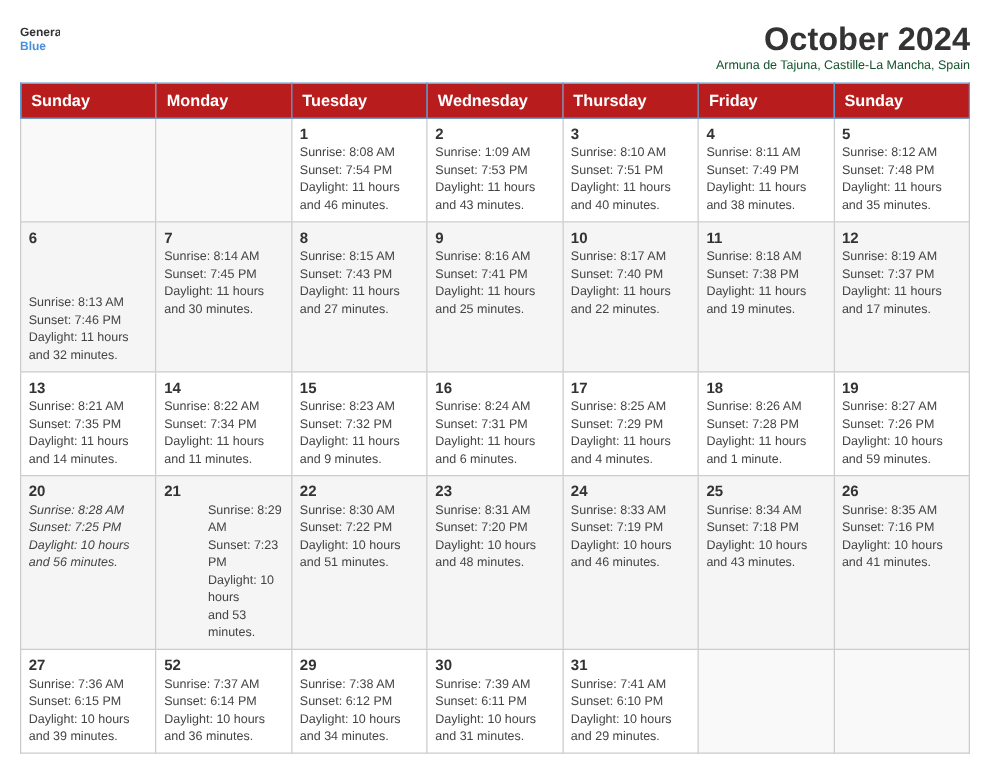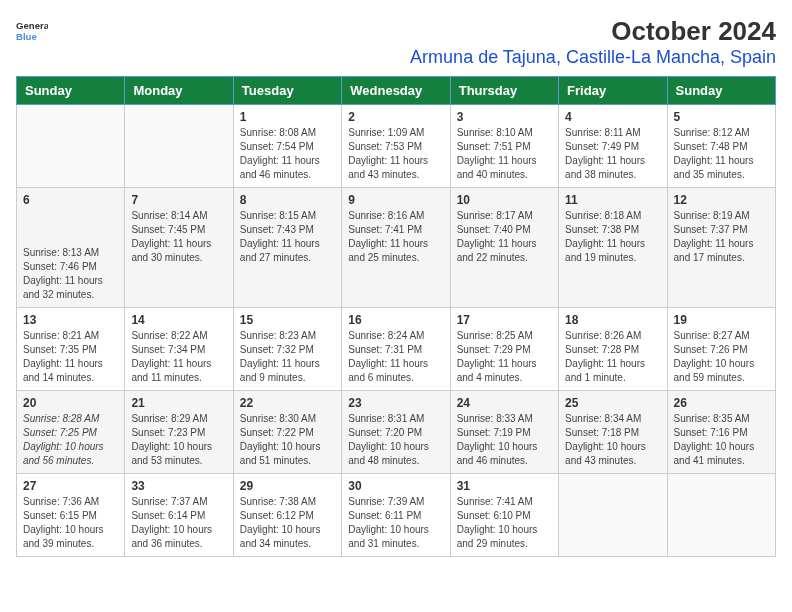--- a/index.html
+++ b/index.html
@@ -27,30 +27,30 @@
     }
     .title-block {
       text-align: right;
     }
     .month-title {
       font-size: 26px;
       font-weight: bold;
       color: #333;
     }
     .location-title {
-      font-size: 18px;
-      color: #1d4ed8;
+      font-size: 10px;
+      color: #14532d;
     }
     .calendar {
       width: 100%;
       border-collapse: collapse;
       border: 1px solid #ccc;
     }
     .calendar th {
-      background: #15803d;
+      background: #b91c1c;
       color: #fff;
       text-align: left;
       padding: 6px 8px;
       font-size: 13px;
       border: 1px solid #5a9ad0;
     }
     .calendar td {
       vertical-align: top;
       border: 1px solid #ccc;
       padding: 5px 6px;
@@ -255,21 +255,21 @@
       <tr>
         <td>
           <span class="day-num">20</span>
           <div class="day-info" style="white-space: pre-line; font-style: italic;">Sunrise: 8:28 AM
 Sunset: 7:25 PM
 Daylight: 10 hours
 and 56 minutes.</div>
         </td>
         <td>
           <span class="day-num">21</span>
-          <div class="day-info" style="white-space: pre-line;">Sunrise: 8:29 AM
+          <div class="day-info" style="white-space: pre-line; margin-left: 35px;">Sunrise: 8:29 AM
 Sunset: 7:23 PM
 Daylight: 10 hours
 and 53 minutes.</div>
         </td>
         <td>
           <span class="day-num">22</span>
           <div class="day-info" style="white-space: pre-line;">Sunrise: 8:30 AM
 Sunset: 7:22 PM
 Daylight: 10 hours
 and 51 minutes.</div>
@@ -305,21 +305,21 @@
       </tr>
       <tr>
         <td>
           <span class="day-num">27</span>
           <div class="day-info" style="white-space: pre-line;">Sunrise: 7:36 AM
 Sunset: 6:15 PM
 Daylight: 10 hours
 and 39 minutes.</div>
         </td>
         <td>
-          <span class="day-num">33</span>
+          <span class="day-num">52</span>
           <div class="day-info" style="white-space: pre-line;">Sunrise: 7:37 AM
 Sunset: 6:14 PM
 Daylight: 10 hours
 and 36 minutes.</div>
         </td>
         <td>
           <span class="day-num">29</span>
           <div class="day-info" style="white-space: pre-line;">Sunrise: 7:38 AM
 Sunset: 6:12 PM
 Daylight: 10 hours

